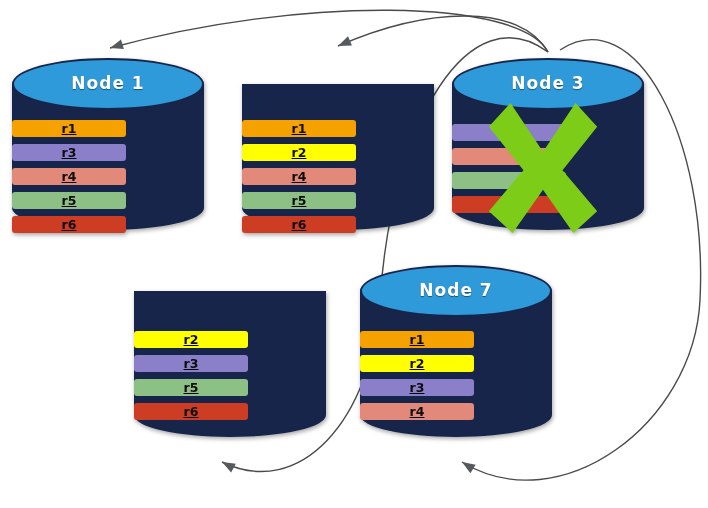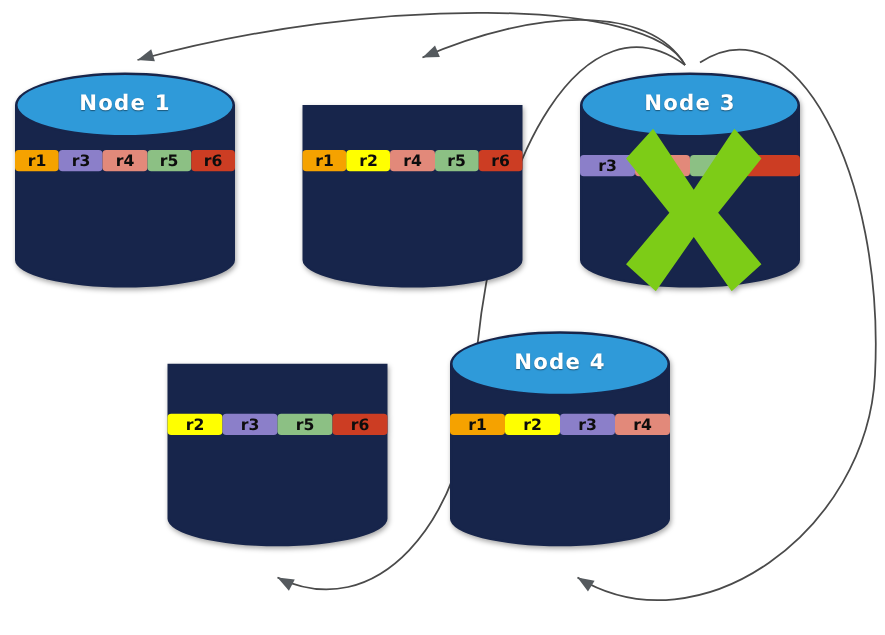--- a/index.html
+++ b/index.html
@@ -8,20 +8,21 @@
     background:#ffffff;
     font-family:"DejaVu Sans", sans-serif;
     overflow:hidden;
     position:relative;
   }
   #stage{position:absolute;left:0;top:0;width:708px;height:508px;}
 
   .node{
     position:absolute;
     filter:drop-shadow(1px 2px 2px rgba(0,0,0,.35));
+    padding-left:16px;
   }
   .cyl-body{
     position:absolute;left:0;right:0;
     background:#17254b;
     border:2px solid #17254b;
     border-bottom-left-radius:50% 22px;
     border-bottom-right-radius:50% 22px;
     box-sizing:border-box;
   }
   .cyl-top{
@@ -38,22 +39,23 @@
     font-size:17px;
     font-weight:bold;
     letter-spacing:1px;
     text-shadow:0 1px 1px rgba(0,0,0,.45);
     white-space:nowrap;
     position:relative;
     top:-1px;
   }
   .bars{
     position:absolute;left:0;right:0;
-    display:flex;flex-direction:row;
+    display:flex;flex-direction:column;
     align-items:flex-start;
+    text-decoration:underline;
   }
   .bar{
     height:17px;
     border-radius:3px;
     display:flex;align-items:center;justify-content:center;
     font-size:12.5px;
     font-weight:bold;
     color:#0d0d0d;
     margin-bottom:7px;
     box-sizing:border-box;
@@ -100,21 +102,21 @@
       <div class="node" style="left: 242px; top: 58px; width: 176px; height: 172px;">
         <div class="cyl-body" style="top: 26px; height: 146px;"></div>
         <div class="bars" style="top: 62px;">
           <div class="bar" style="background: rgb(245, 162, 0); width: 114px;">r1</div>
           <div class="bar" style="background: rgb(255, 255, 0); width: 114px;">r2</div>
           <div class="bar" style="background: rgb(226, 137, 122); width: 114px;">r4</div>
           <div class="bar" style="background: rgb(140, 192, 132); width: 114px;">r5</div>
           <div class="bar" style="background: rgb(204, 61, 35); width: 114px;">r6</div>
         </div>
       </div>
-      <div class="node" style="left: 452px; top: 58px; width: 176px; height: 172px; margin-left: 12px;">
+      <div class="node" style="left: 452px; top: 58px; width: 176px; height: 172px;">
         <div class="cyl-body" style="top: 26px; height: 146px;"></div>
         <div class="cyl-top">
           <span class="node-label">Node  3</span>
         </div>
         <div class="bars" style="top: 66px;">
           <div class="bar" style="background: rgb(139, 127, 201); width: 114px;">r3</div>
           <div class="bar" style="background: rgb(226, 137, 122); width: 114px;"></div>
           <div class="bar" style="background: rgb(140, 192, 132); width: 114px;"></div>
           <div class="bar" style="background: rgb(204, 61, 35); width: 114px;"></div>
         </div>
@@ -127,21 +129,21 @@
         <div class="bars" style="top: 66px;">
           <div class="bar" style="background: rgb(255, 255, 0); width: 114px;">r2</div>
           <div class="bar" style="background: rgb(139, 127, 201); width: 114px;">r3</div>
           <div class="bar" style="background: rgb(140, 192, 132); width: 114px;">r5</div>
           <div class="bar" style="background: rgb(204, 61, 35); width: 114px;">r6</div>
         </div>
       </div>
       <div class="node" style="left: 360px; top: 265px; width: 176px; height: 172px;">
         <div class="cyl-body" style="top: 26px; height: 146px;"></div>
         <div class="cyl-top">
-          <span class="node-label">Node  4</span>
+          <span class="node-label">Node  7</span>
         </div>
         <div class="bars" style="top: 66px;">
           <div class="bar" style="background: rgb(245, 162, 0); width: 114px;">r1</div>
           <div class="bar" style="background: rgb(255, 255, 0); width: 114px;">r2</div>
           <div class="bar" style="background: rgb(139, 127, 201); width: 114px;">r3</div>
           <div class="bar" style="background: rgb(226, 137, 122); width: 114px;">r4</div>
         </div>
       </div>
     </div>
 </div>

